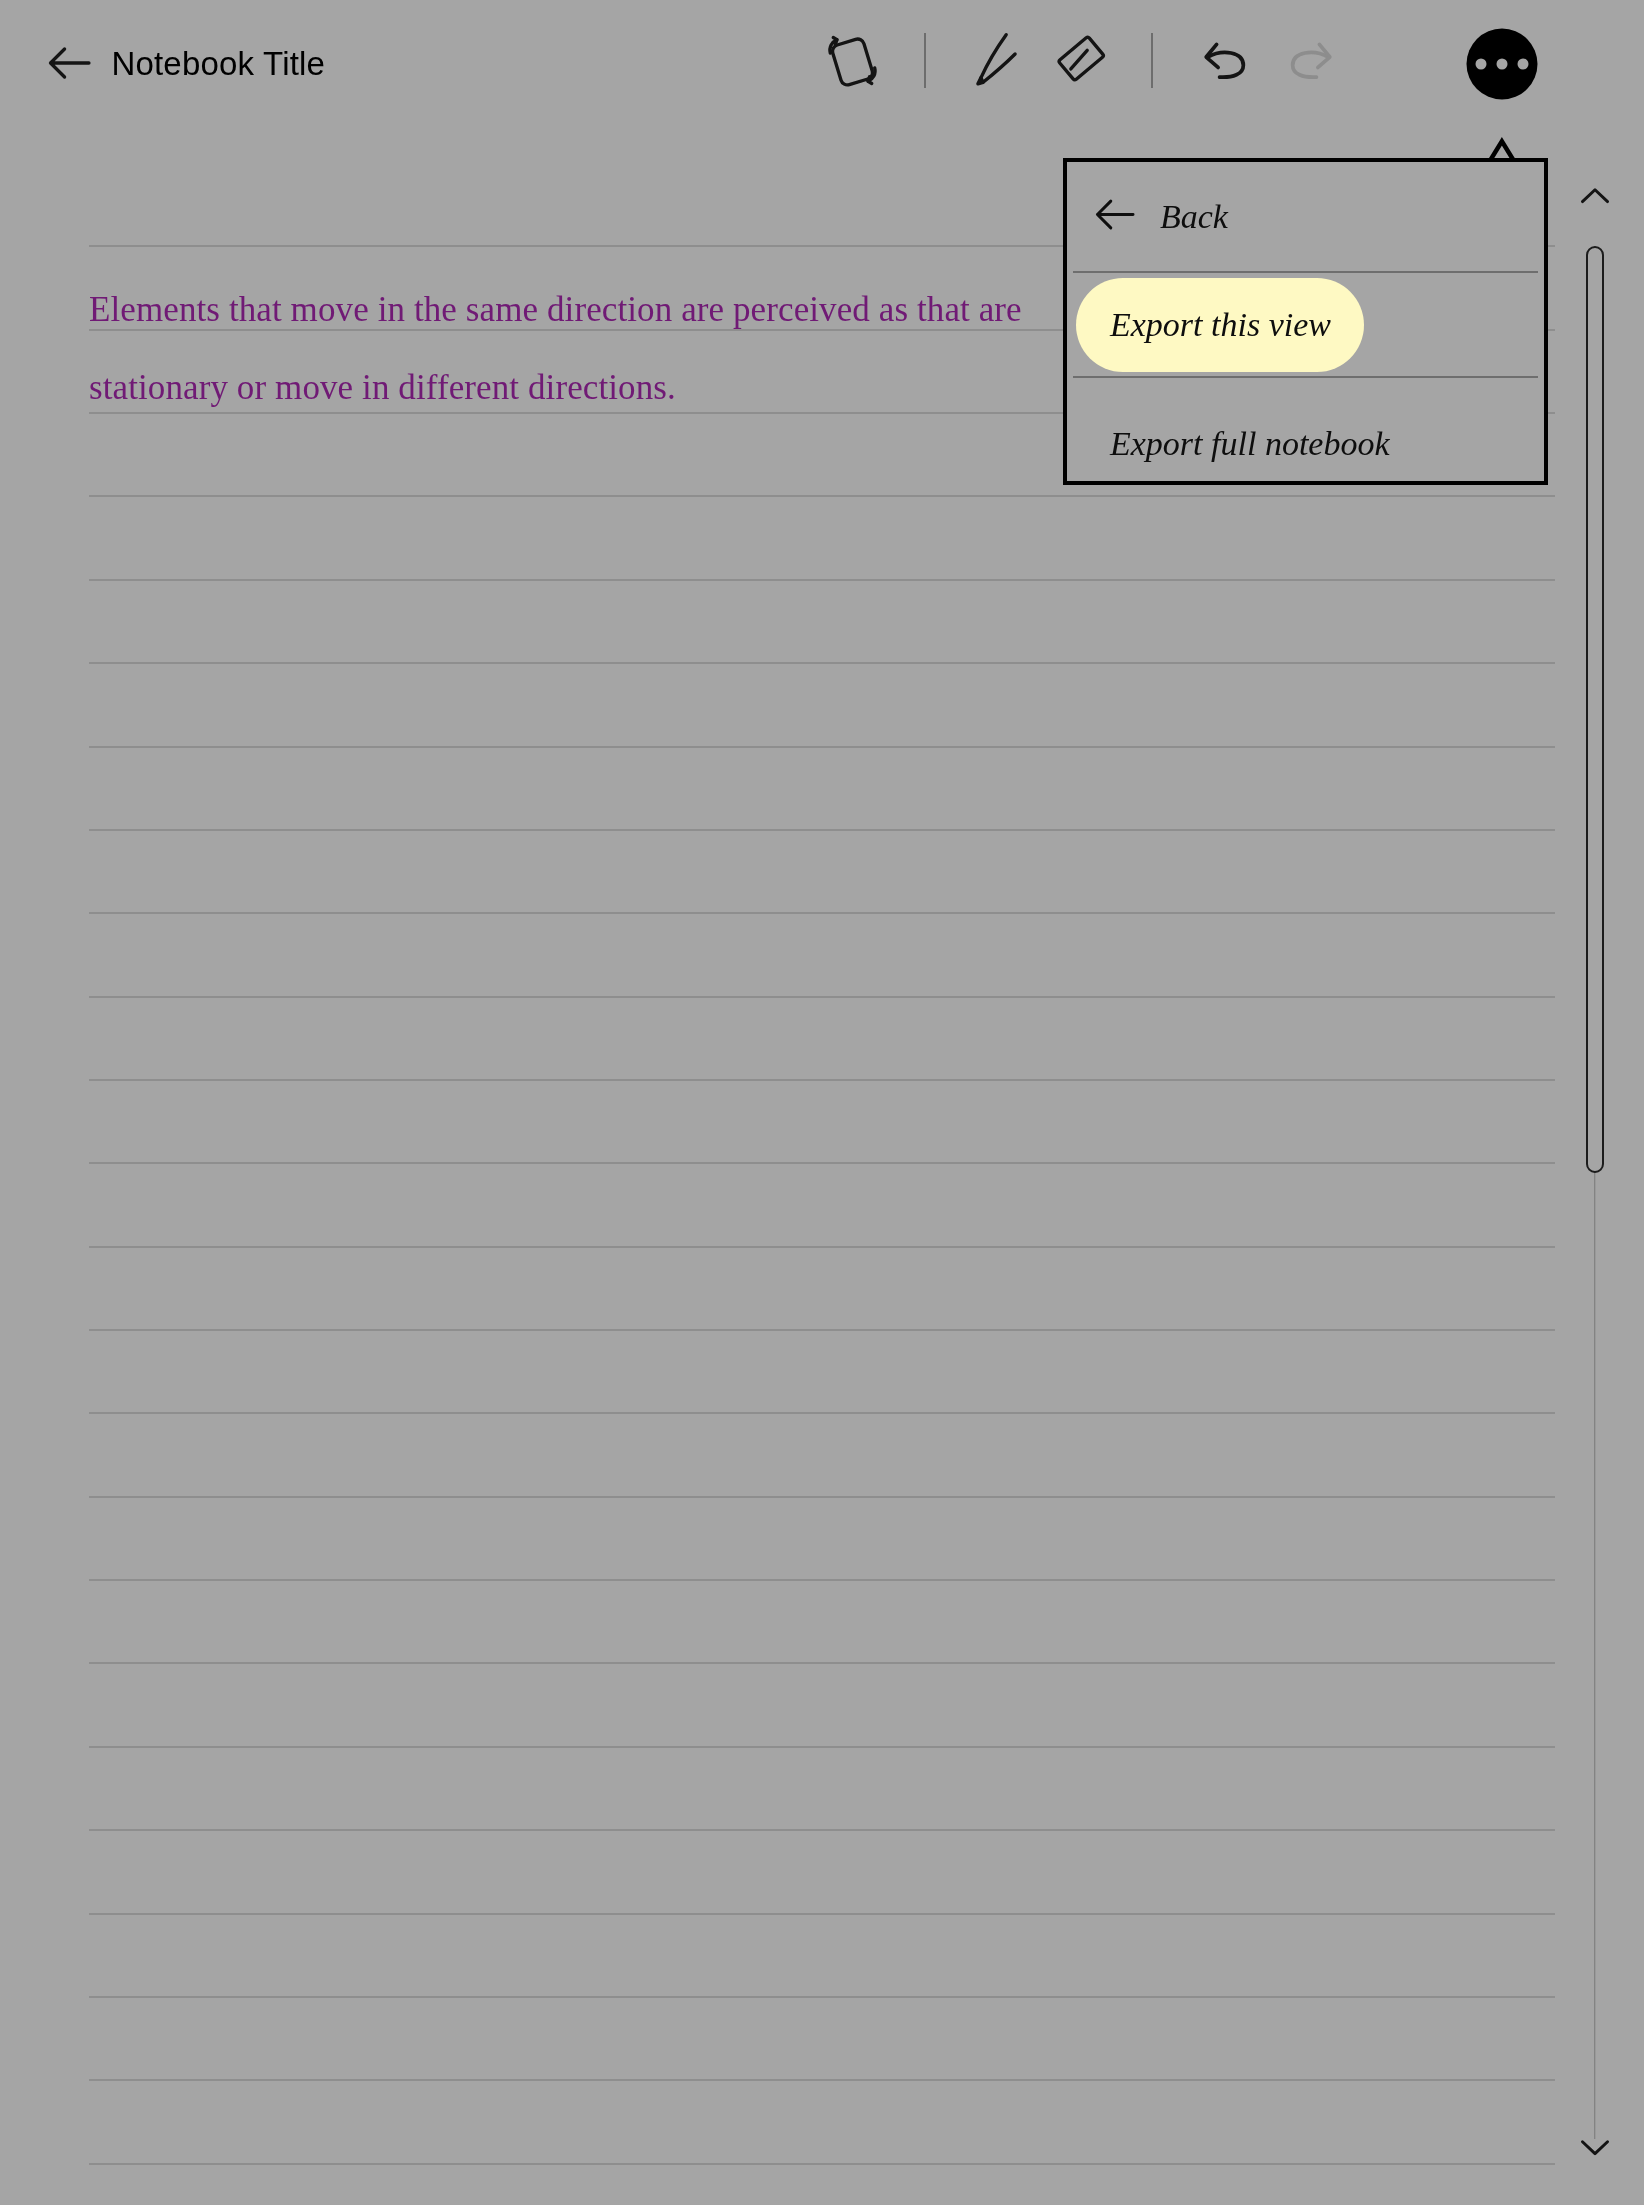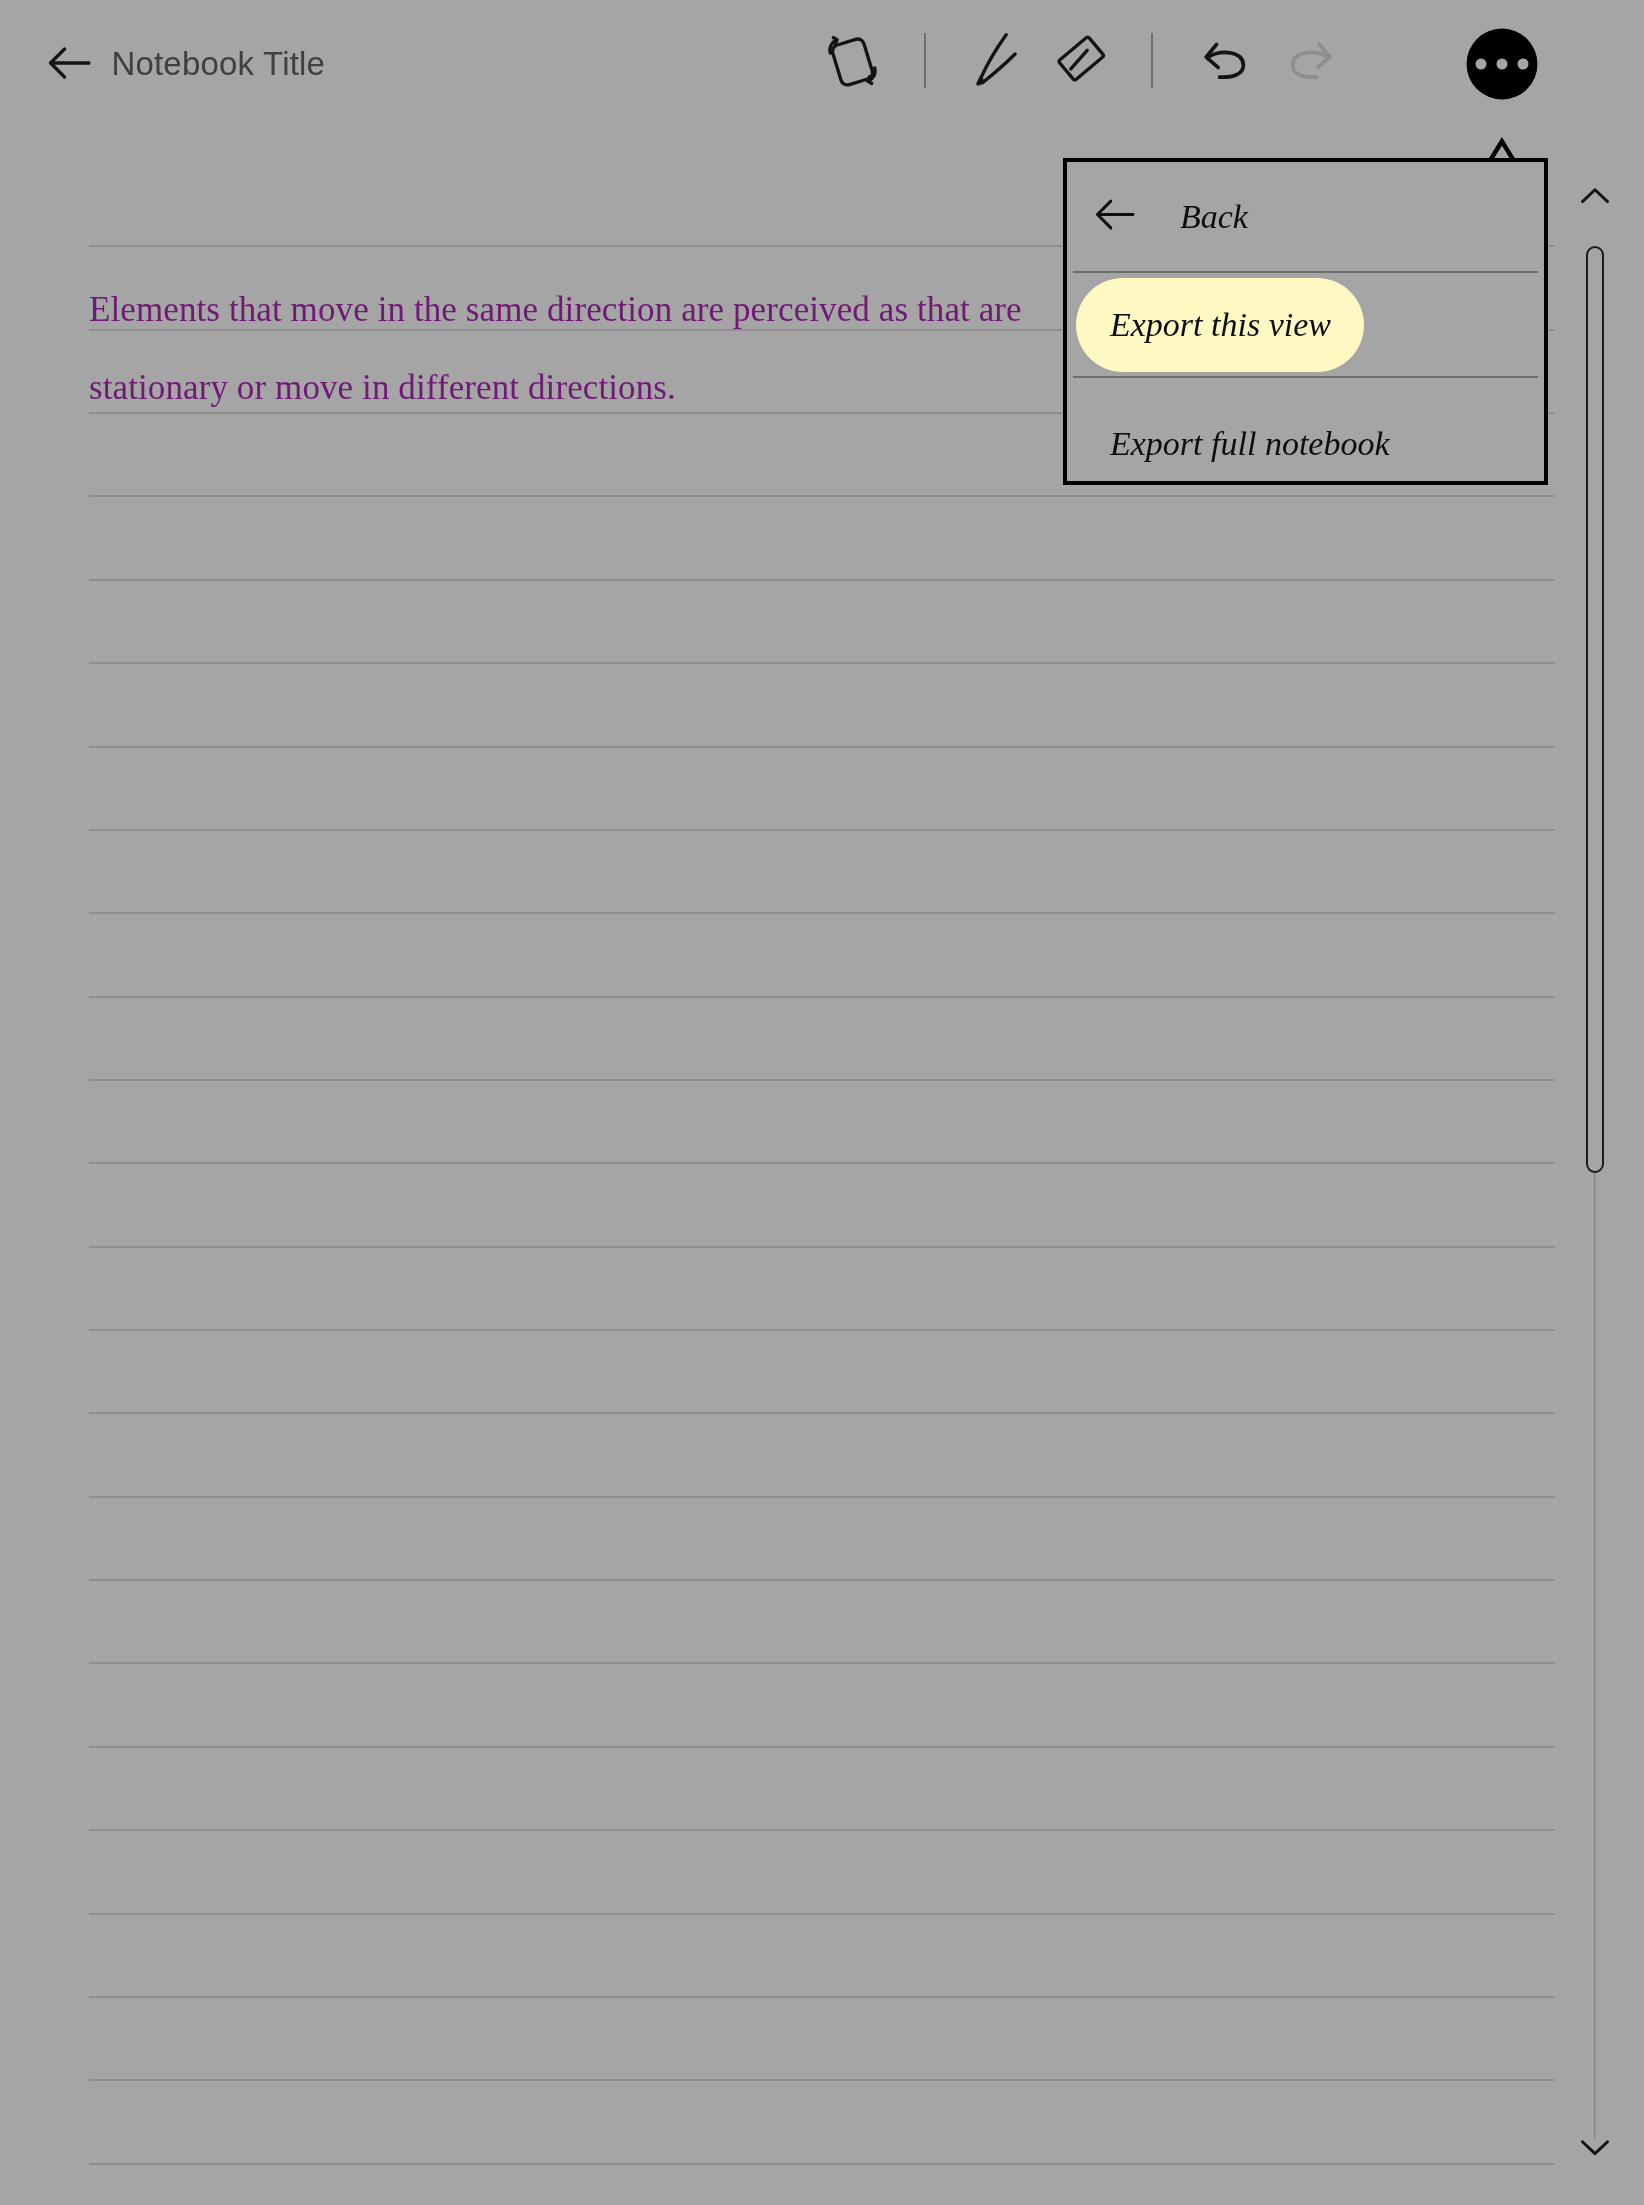--- a/index.html
+++ b/index.html
@@ -29,21 +29,21 @@
     left: 46px; top: 46px;
     display: flex;
     align-items: center;
     gap: 19.4px;
     cursor: pointer;
   }
   .back-arrow-svg { display: block; }
   .notebook-title {
     font-family: "Liberation Sans", sans-serif;
     font-size: 33px;
-    color: #404040;
+    color: #000000;
     letter-spacing: 0.2px;
     white-space: nowrap;
     line-height: 1;
   }
 
   .tools {
     position: absolute;
     left: 811px; top: 30px;
     display: flex;
     align-items: center;
@@ -180,21 +180,21 @@
   }
   .menu-item .mlabel {
     font-size: 34px;
     color: #0e0e0e;
     white-space: nowrap;
     line-height: 1;
   }
   .mi-back {
     top: 0; height: 109px;
     padding-left: 26px;
-    gap: 44px;
+    gap: 24px;
   }
   .menu-divider {
     position: absolute;
     left: 6px;
     width: calc(100% - 12px);
     height: 2.2px;
     background: #6e6e6e;
   }
   .mi-export-view {
     top: 111px; height: 103px;

